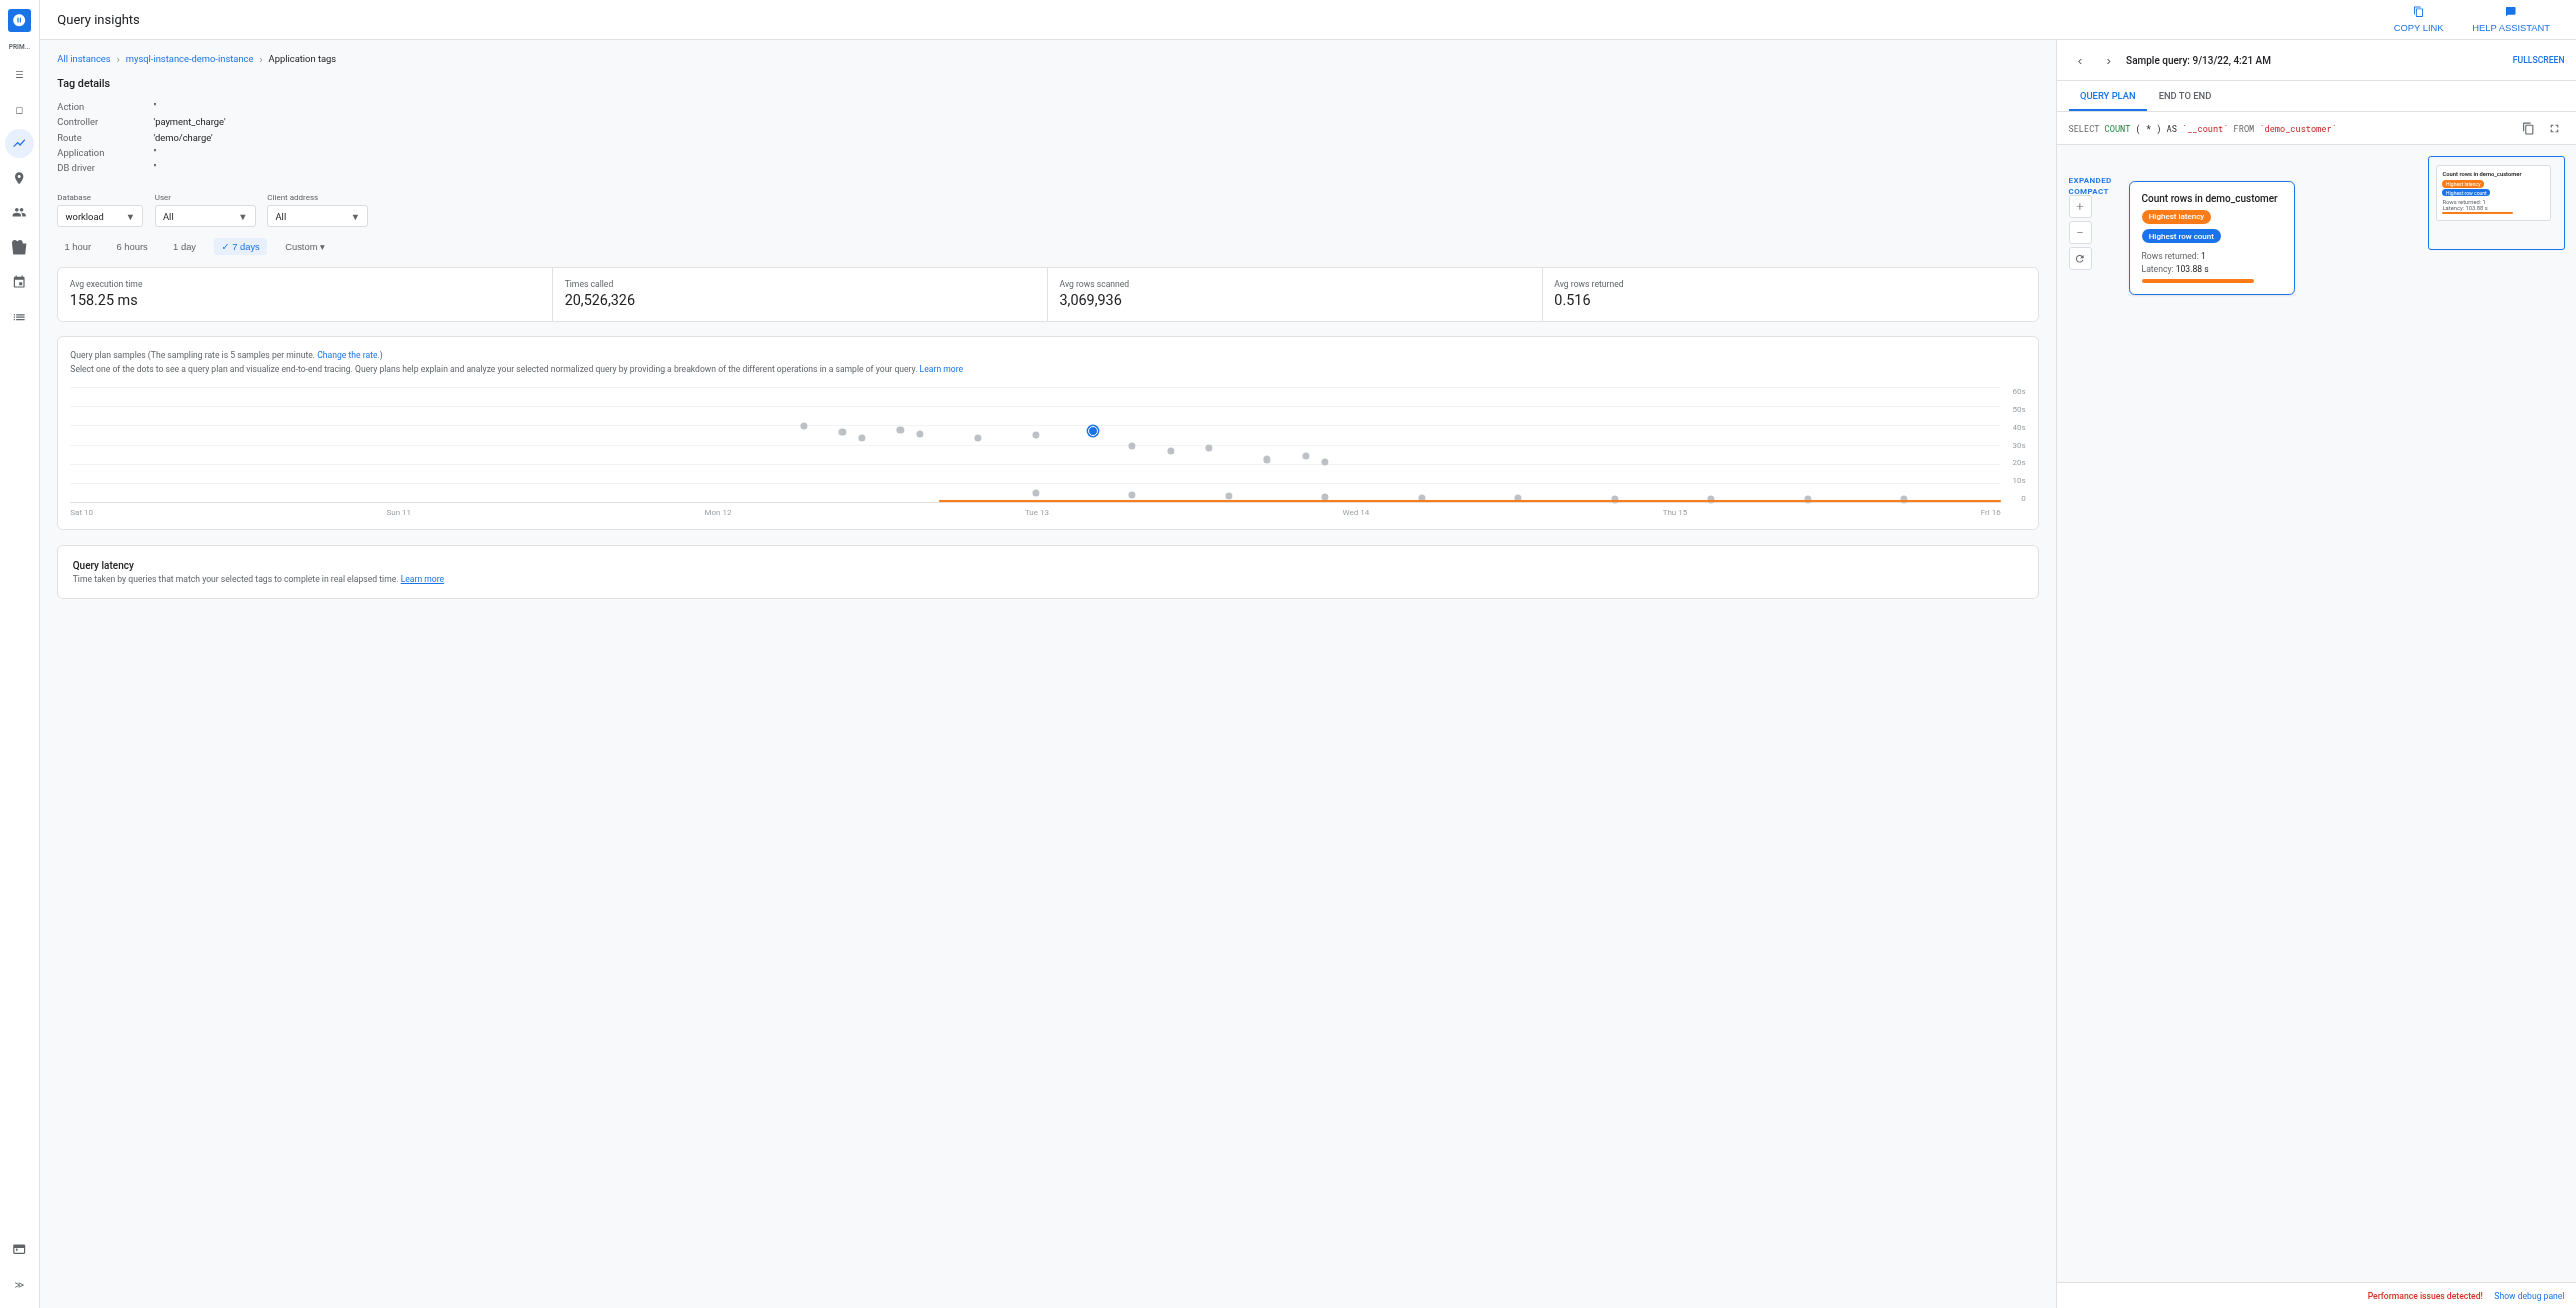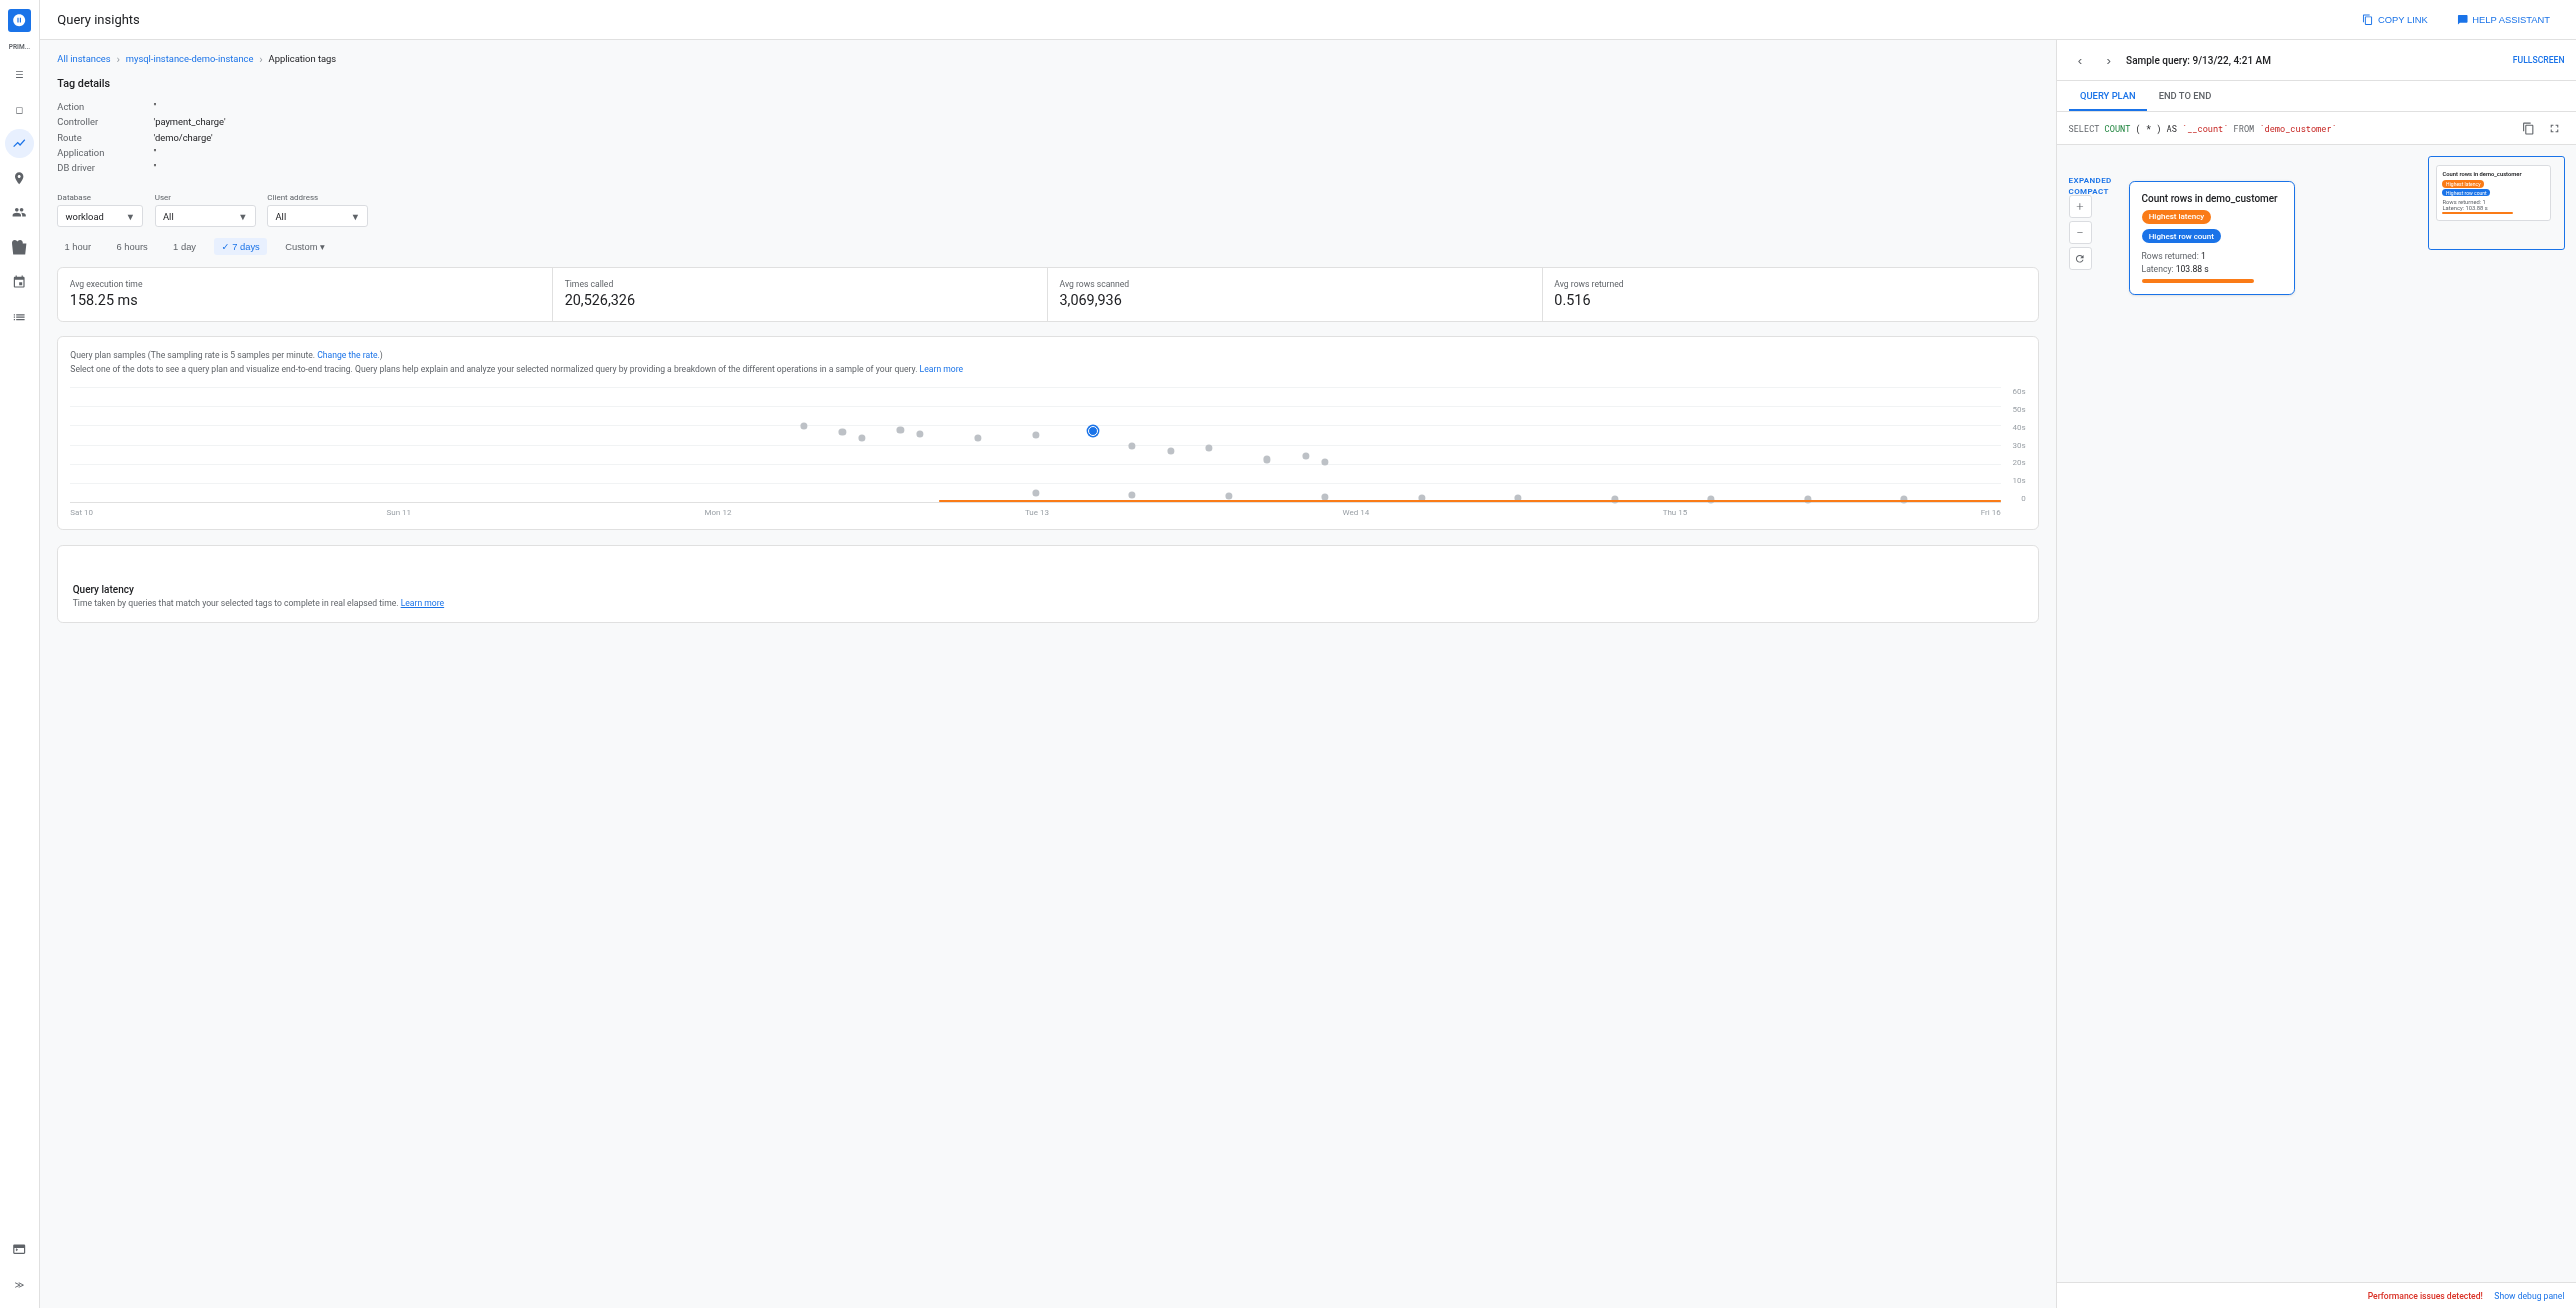--- a/index.html
+++ b/index.html
@@ -14,21 +14,21 @@
     .sidebar-prim { font-size: 6.5px; font-weight: 600; color: #5f6368; margin-bottom: 2.9px; }
     .sidebar-bottom { margin-top: auto; display: flex; flex-direction: column; align-items: center; gap: 5.8px; }
 
     
     .main-container { flex: 1; display: flex; flex-direction: column; overflow: hidden; }
 
     
     .topbar { height: 40px; background: #fff; border-bottom: 0.7px solid #e0e0e0; display: flex; align-items: center; padding: 0 17.3px; gap: 11.5px; flex-shrink: 0; }
     .topbar-title { font-size: 13px; font-weight: 400; color: #202124; flex: 1; }
     .topbar-actions { display: flex; gap: 11.5px; align-items: center; }
-    .topbar-btn { display: flex; align-items: center; gap: 4.3px; color: #1a73e8; font-size: 9.4px; font-weight: 500; cursor: pointer; padding: 4.3px 8.6px; border-radius: 2.9px; border: none; background: none; }
+    .topbar-btn { display: flex; align-items: center; gap: 4.3px; color: #1a73e8; font-size: 9.4px; font-weight: 500; cursor: pointer; padding: 4.3px 8.6px; border-radius: 2.9px; border: none; background: none; flex-direction: column; }
 
     
     .content-area { flex: 1; display: flex; overflow: hidden; }
 
     
     .left-panel { flex: 1; overflow-y: auto; padding: 11.5px 17.3px; border-right: 0.7px solid #e0e0e0; }
 
     
     .breadcrumb { display: flex; align-items: center; gap: 5.8px; font-size: 9.4px; color: #5f6368; margin-bottom: 11.5px; }
     .breadcrumb-link { color: #1a73e8; cursor: pointer; }
@@ -74,21 +74,21 @@
     .chart-y-axis { position: absolute; right: 0; top: 0; bottom: 14.4px; width: 21.6px; display: flex; flex-direction: column; justify-content: space-between; align-items: flex-end; font-size: 8px; color: #9aa0a6; }
     .chart-plot { position: absolute; left: 0; right: 25px; top: 0; bottom: 14.4px; border-bottom: 0.7px solid #e0e0e0; }
     .chart-gridlines { position: absolute; top: 0; left: 0; right: 0; bottom: 0; }
     .gridline { position: absolute; left: 0; right: 0; border-top: 0.7px solid #f1f3f4; }
     .chart-x-labels { position: absolute; bottom: 0; left: 0; right: 25px; display: flex; justify-content: space-between; font-size: 8px; color: #9aa0a6; }
     .dot { position: absolute; width: 7.2px; height: 7.2px; border-radius: 50%; background: #bdc1c6; transform: translate(-50%, 50%); cursor: pointer; }
     .dot.selected { background: #1a73e8; border: 1.4px solid #fff; box-shadow: 0 0 0 1.4px #1a73e8; width: 10px; height: 10px; }
 
     
     .query-latency-section { background: #fff; border: 0.7px solid #e0e0e0; border-radius: 5.8px; padding: 14.4px; }
-    .ql-title { font-size: 10px; font-weight: 500; margin-bottom: 2.9px; margin-top: 24px; }
+    .ql-title { font-size: 10px; font-weight: 500; margin-bottom: 2.9px; }
     .ql-desc { font-size: 8.6px; color: #5f6368; }
     .ql-desc a { color: #1a73e8; }
 
     
     .right-panel { width: 519px; background: #f8f9fa; display: flex; flex-direction: column; overflow: hidden; flex-shrink: 0; }
 
     
     .rp-header { display: flex; align-items: center; padding: 8.6px 11.5px; background: #fff; border-bottom: 0.7px solid #e0e0e0; gap: 5.8px; }
     .rp-nav-btn { width: 23px; height: 23px; display: flex; align-items: center; justify-content: center; border-radius: 2.9px; cursor: pointer; color: #5f6368; border: none; background: none; }
     .rp-title { flex: 1; font-size: 10px; font-weight: 500; color: #202124; }

